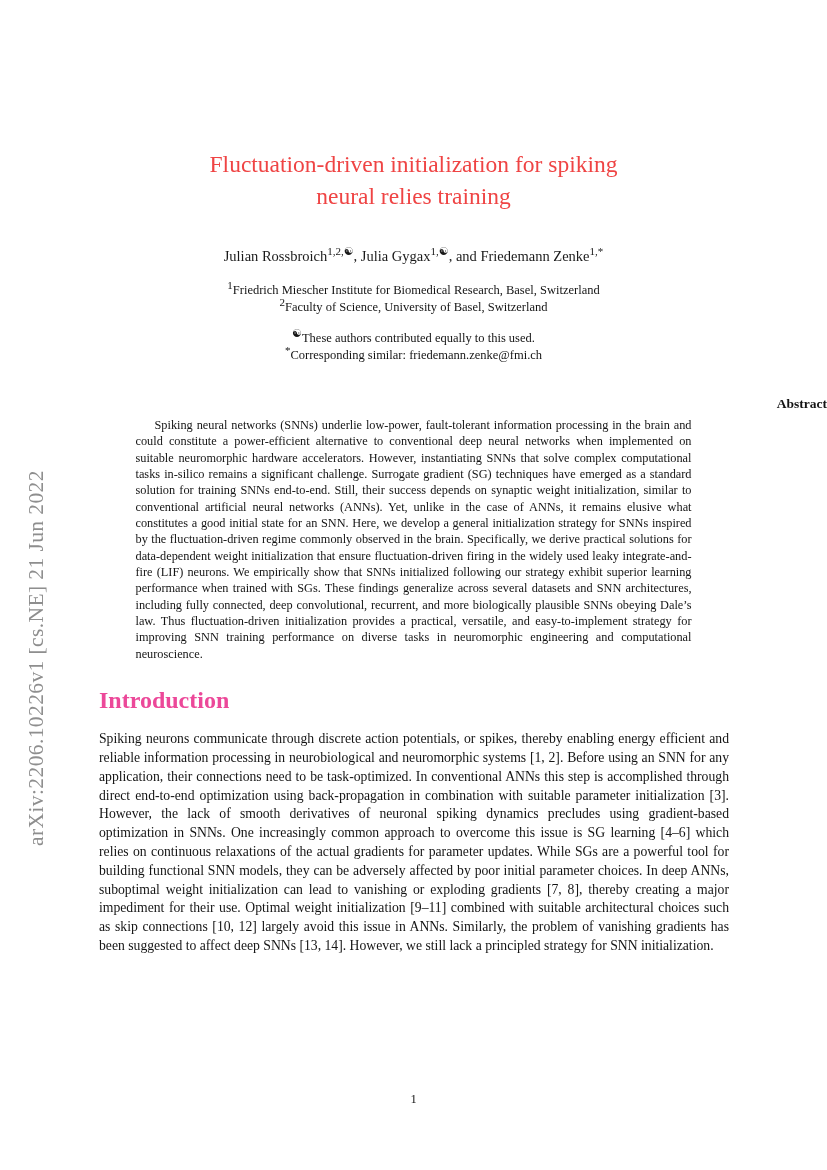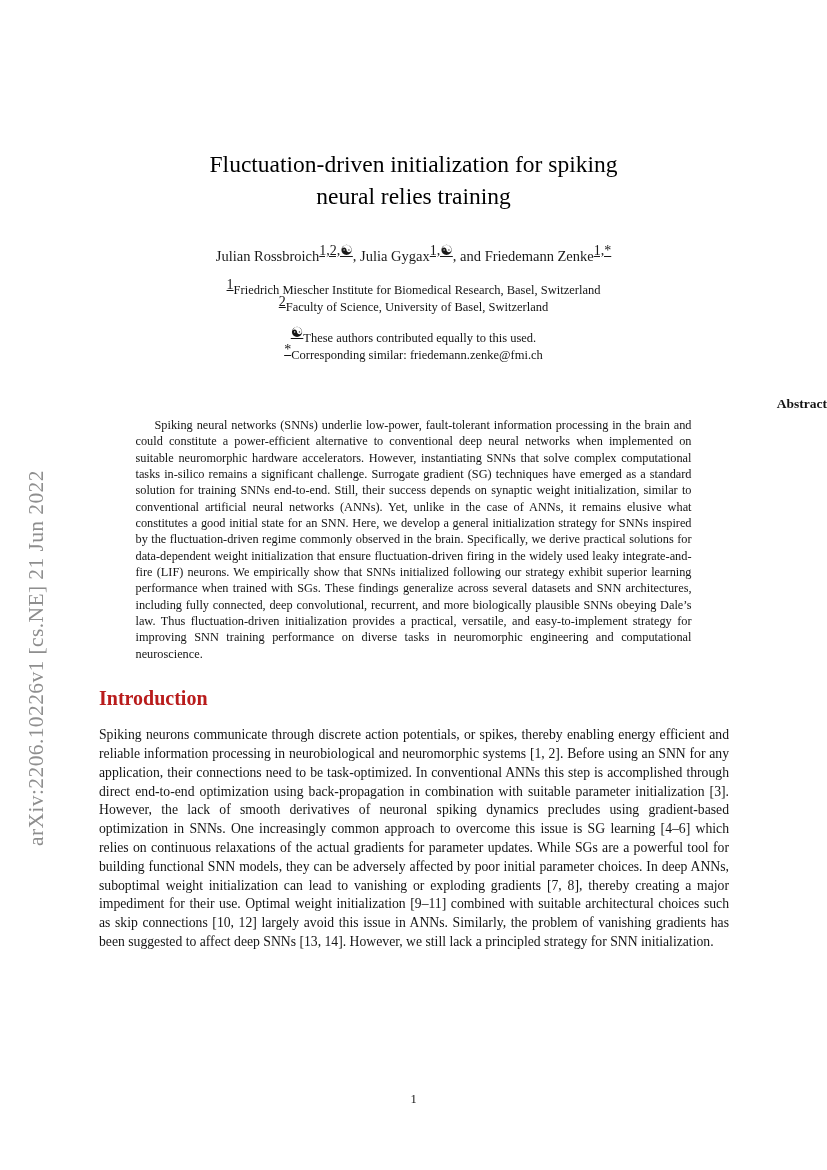--- a/index.html
+++ b/index.html
@@ -23,29 +23,29 @@
     letter-spacing: 0.4px;
     color: #8e8e8e;
     white-space: nowrap;
   }
   .flow { padding-top: 148px; }
   .title {
     text-align: center;
     font-size: 23.5px;
     line-height: 32px;
     font-weight: normal;
-    color: #000000;
+    color: #ef4444;
   }
   .authors {
     margin-top: 36px;
     text-align: center;
     font-size: 14.5px;
     color: #1a1a1a;
   }
-  sup { font-size: 14px; vertical-align: super; line-height: 0; text-decoration: underline; }
+  sup { font-size: 11px; vertical-align: super; line-height: 0; }
   .affiliations {
     margin-top: 17px;
     text-align: center;
     font-size: 12.5px;
     line-height: 17px;
   }
   .notes {
     margin-top: 14px;
     text-align: center;
     font-size: 12.5px;
@@ -60,23 +60,23 @@
   .abstract-body {
     width: 556px;
     margin: 5px auto 0 auto;
     font-size: 12.3px;
     line-height: 16.35px;
     text-align: justify;
     text-indent: 19px;
   }
   .section-heading {
     margin: 25px 98px 16px 99px;
-    font-size: 20px;
+    font-size: 24px;
     font-weight: bold;
-    color: #b91c1c;
+    color: #ec4899;
   }
   .section-body {
     margin: 13px 98px 0 99px;
     font-size: 13.7px;
     line-height: 18.8px;
     text-align: justify;
   }
   .page-number {
     position: absolute;
     left: 0;

